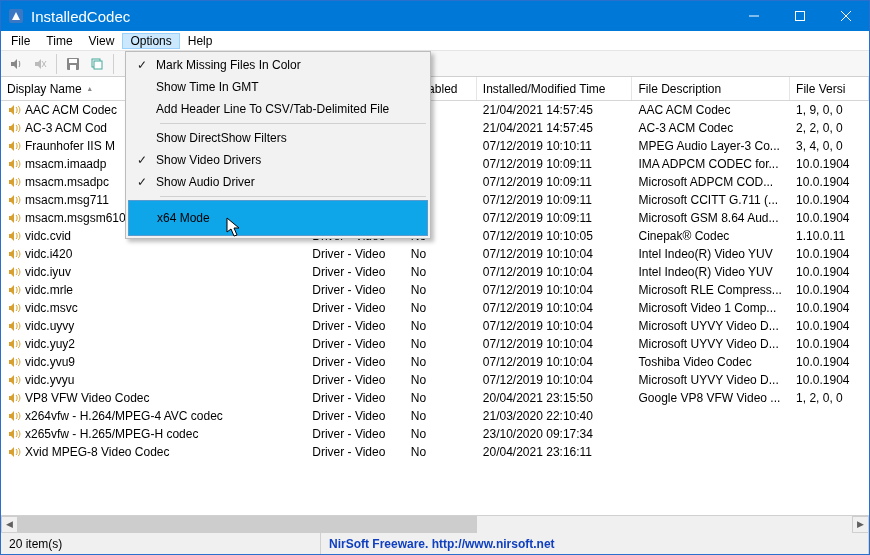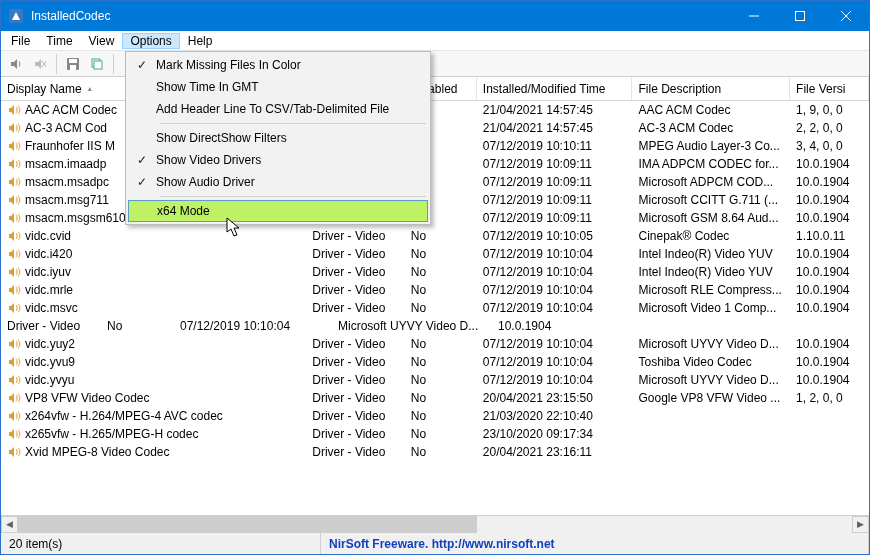--- a/index.html
+++ b/index.html
@@ -1,20 +1,20 @@
 <!DOCTYPE html>
 <html><head>
 <meta charset="utf-8">
 <style>
   * { box-sizing: border-box; }
   html, body { margin: 0; padding: 0; font-family: "Segoe UI", Tahoma, sans-serif; font-size: 12px; background: #fff; }
   .window { width: 870px; height: 555px; border: 1px solid #2a6fcb; display: flex; flex-direction: column; position: relative; background: #fff; }
   .titlebar { height: 30px; background: #0078d7; color: #fff; display: flex; align-items: center; }
   .titlebar .icon-slot { width: 30px; display: flex; align-items: center; justify-content: center; }
-  .titlebar .title-text { flex: 1; font-size: 12px; }
+  .titlebar .title-text { flex: 1; font-size: 15px; }
   .win-btn { width: 46px; height: 30px; display: flex; align-items: center; justify-content: center; color: #fff; }
 
   .menubar { height: 20px; background: #fff; display: flex; align-items: center; padding: 0 2px; border-bottom: 1px solid #e5e5e5; text-align: center; }
   .menu-item { padding: 1px 8px; cursor: default; }
   .menu-item.open { background: #cce8ff; border: 1px solid #99d1ff; padding: 0 7px; }
 
   .toolbar { height: 26px; background: #f7f7f7; border-bottom: 1px solid #d0d0d0; display: flex; align-items: center; padding: 0 4px; gap: 2px; }
   .tool-btn { width: 22px; height: 22px; display: flex; align-items: center; justify-content: center; color: #777; }
   .tool-sep { width: 1px; height: 20px; background: #d0d0d0; margin: 0 3px; }
 
@@ -41,21 +41,21 @@
   .hscroll .thumb { position: absolute; left: 0; width: 55%; top: 0; bottom: 0; background: #cdcdcd; }
 
   .statusbar { height: 22px; background: #f0f0f0; border-top: 1px solid #d0d0d0; display: flex; align-items: center; }
   .status-pane { padding: 0 8px; height: 100%; display: flex; align-items: center; border-right: 1px solid #d0d0d0; }
   .status-pane.wide { flex: 1; color: #1040c0; font-weight: 600; }
   .status-pane.first { width: 320px; }
 
   
   .dropdown { position: absolute; top: 50px; left: 124px; width: 306px; background: #f2f2f2; border: 1px solid #bcbcbc; box-shadow: 3px 3px 4px rgba(0,0,0,0.25); padding: 2px; z-index: 10; }
   .dropdown .menu-row { height: 22px; display: flex; align-items: center; padding: 0; cursor: default; }
-  .dropdown .menu-row.highlight { background: #bef264; border: 1px solid #5a9acc; height: 22px; }
+  .dropdown .menu-row.highlight { background: #0ea5e9; border: 1px solid #5a9acc; height: 36px; }
   .dropdown .menu-sep { height: 1px; background: #d0d0d0; margin: 3px 2px 3px 32px; }
   .dropdown .chk { width: 28px; text-align: center; color: #222; }
   .dropdown .lbl { flex: 1; padding-right: 10px; }
 
   .cursor-svg { position: absolute; pointer-events: none; z-index: 20; }
 </style>
 </head>
 <body>
 
 <div class="window">
@@ -481,20 +481,29 @@
           <span>07/12/2019 10:10:04</span>
         </div>
         <div class="cell c4">
           <span>Microsoft Video 1 Comp...</span>
         </div>
         <div class="cell c5">
           <span>10.0.1904</span>
         </div>
       </div>
       <div class="row">
+        <div class="cell c0">
+          <span class="row-icon">
+            <svg width="14" height="14" viewBox="0 0 14 14">
+              <path d="M2 5v4h2l3 3V2L4 5H2z" fill="#d8a030"></path>
+              <path d="M9 4c1.5 1 1.5 5 0 6M11 3c2.5 1.5 2.5 6.5 0 8" stroke="#d8a030" fill="none" stroke-width="1"></path>
+            </svg>
+          </span>
+          <span>vidc.uyvy</span>
+        </div>
         <div class="cell c1">
           <span>Driver - Video</span>
         </div>
         <div class="cell c2">
           <span>No</span>
         </div>
         <div class="cell c3">
           <span>07/12/2019 10:10:04</span>
         </div>
         <div class="cell c4">

